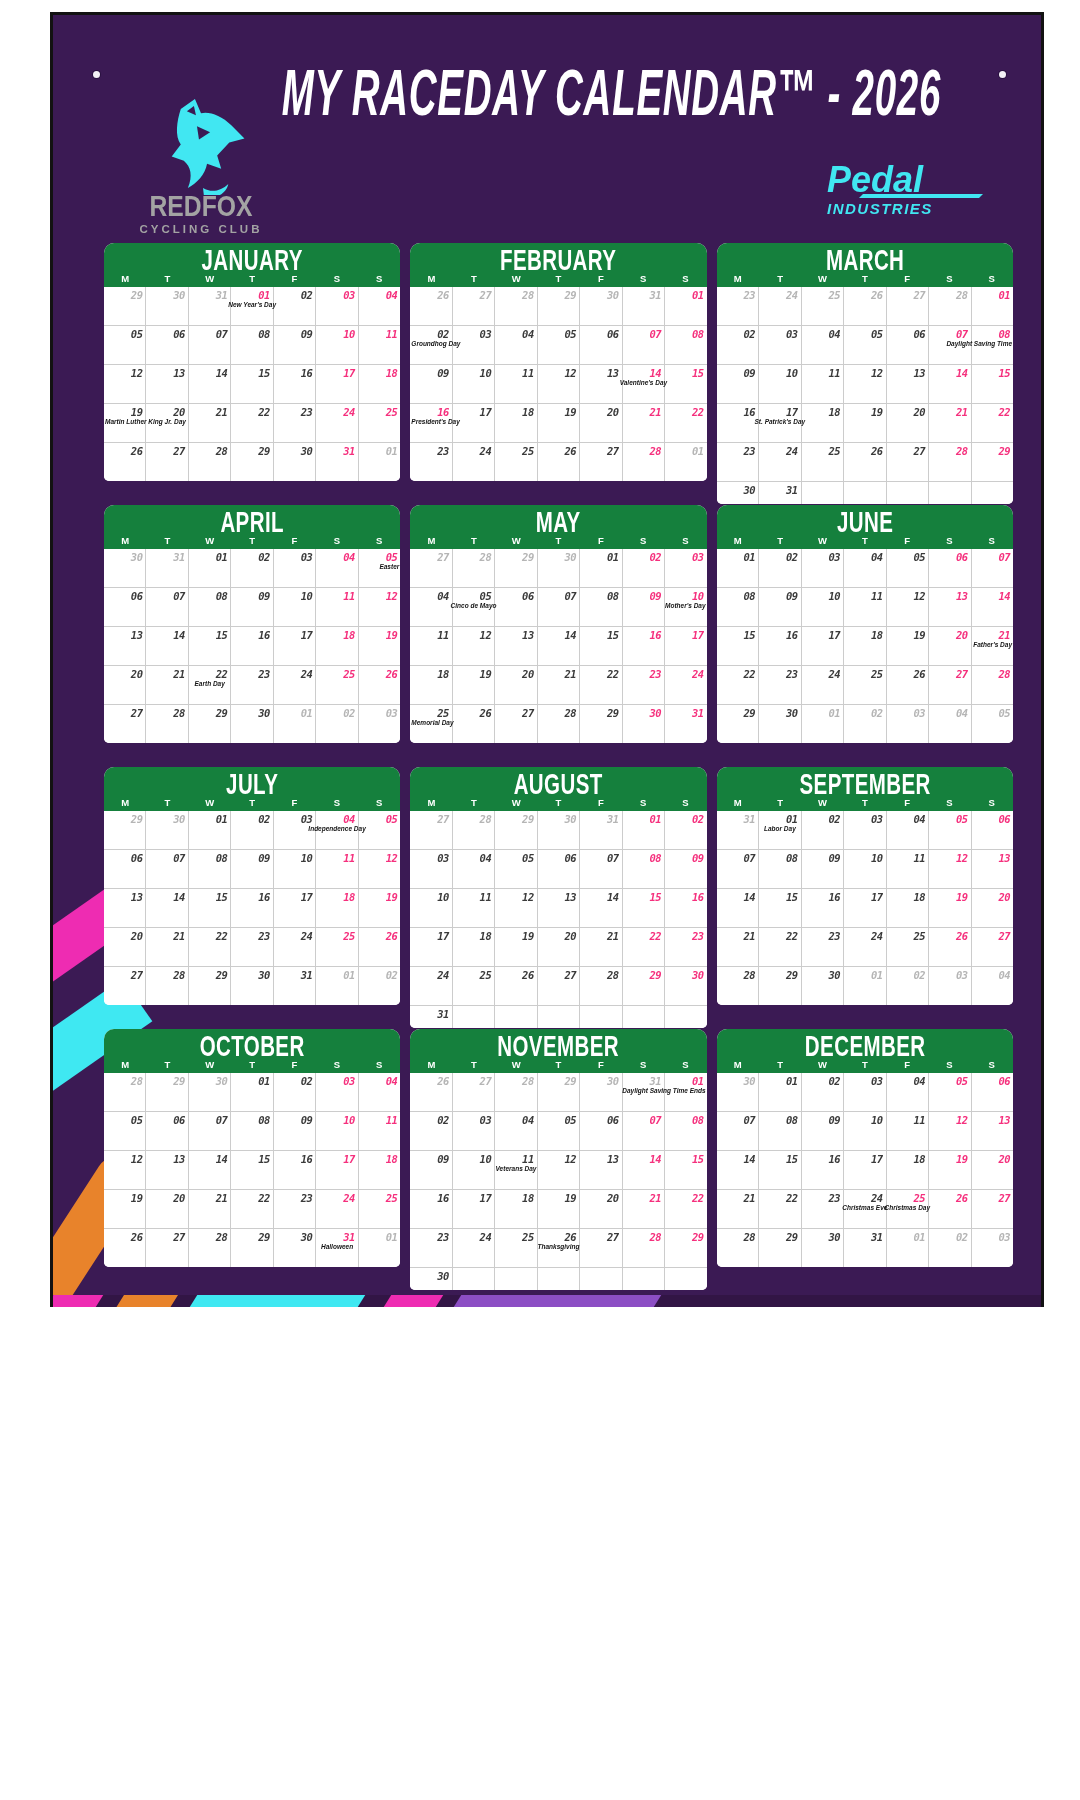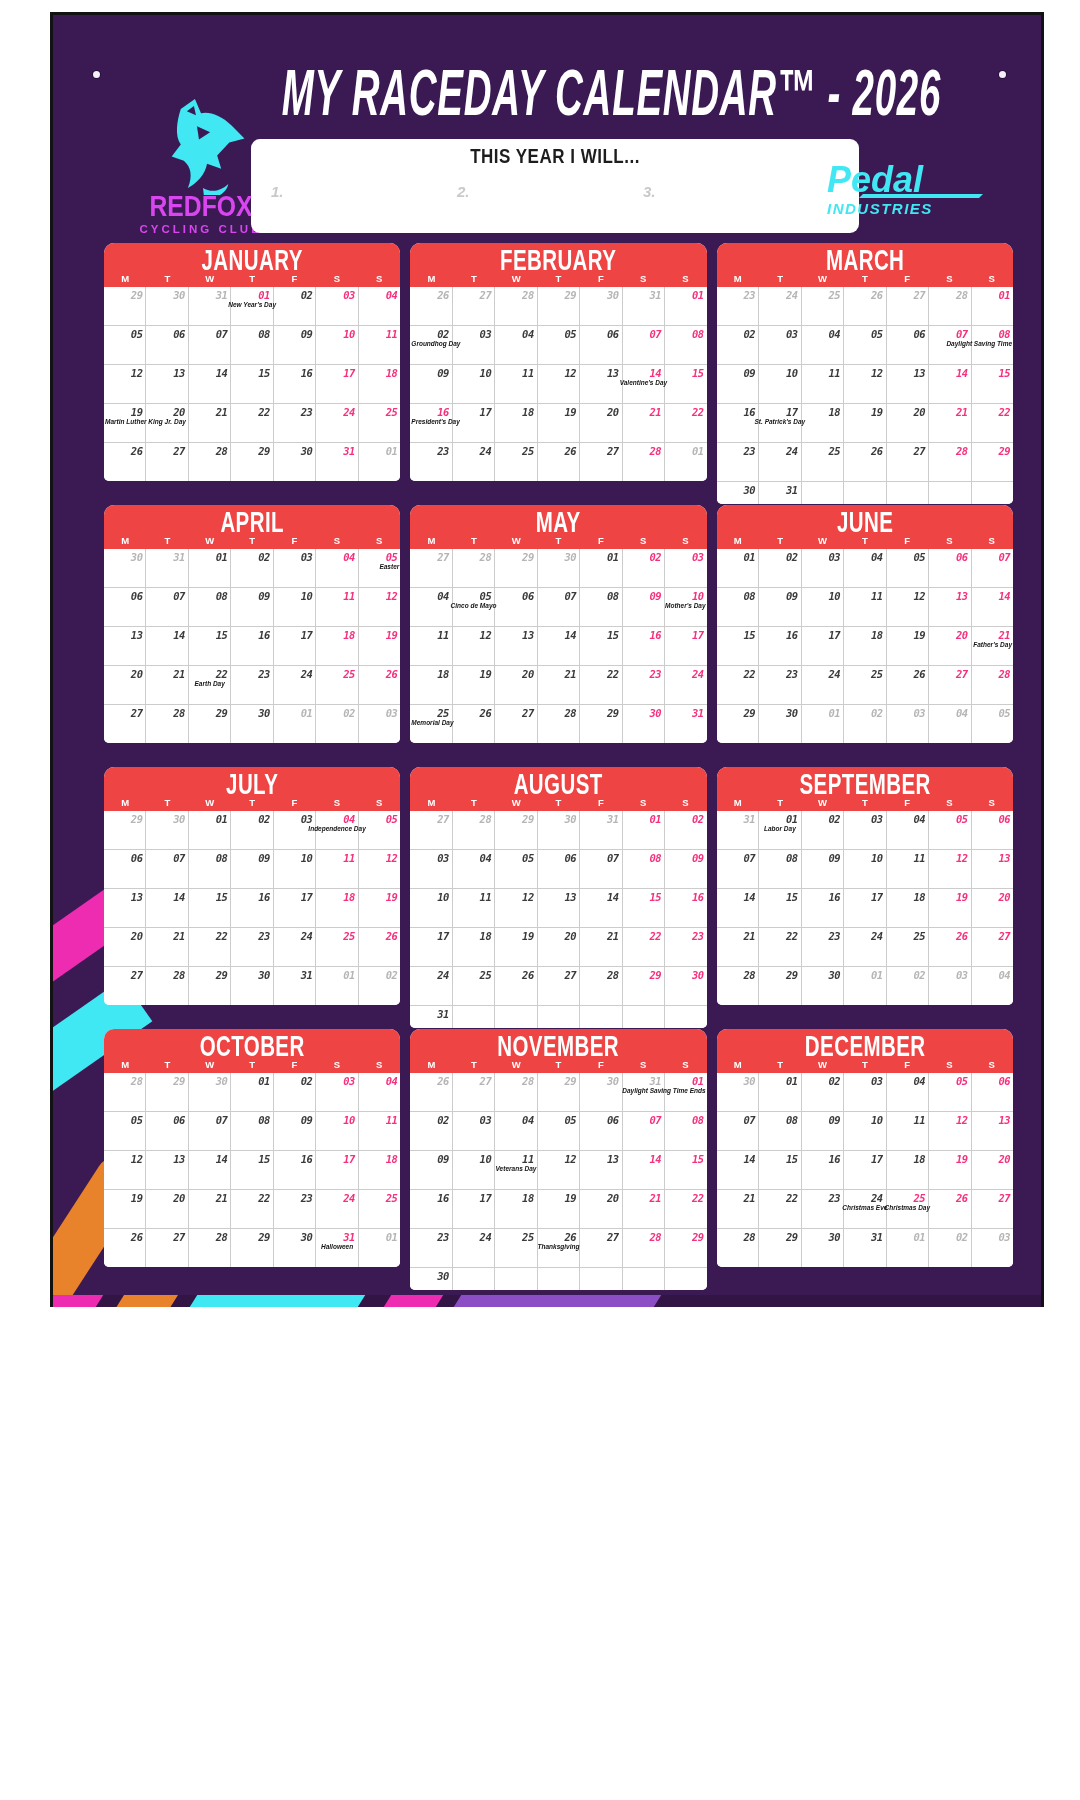--- a/index.html
+++ b/index.html
@@ -8,21 +8,21 @@
   .poster{position:absolute;left:42px;top:12px;width:994px;height:1744px;
           background:#3b1a54;border:3px solid #121212;box-sizing:border-box;overflow:hidden;}
 
   
   .grommet{position:absolute;width:7px;height:7px;border-radius:50%;background:#f4f1f7;box-shadow:0 0 0 1px #2a1140;}
 
   
   .main-title{position:absolute;left:130px;top:40px;width:760px;text-align:center;color:#ffffff;
               font-weight:800;font-style:italic;font-size:52px;letter-spacing:1px;white-space:nowrap;
               transform:scale(0.74,1.25);transform-origin:center top;}
-  .fox-block{position:absolute;left:38px;top:84px;width:220px;text-align:center;color:#d946ef;}
+  .fox-block{position:absolute;left:38px;top:84px;width:220px;text-align:center;color:#a3a3a3;}
   .fox-block svg{display:block;margin:0 auto;}
   .club-name{font-weight:800;font-size:26px;letter-spacing:0px;transform:scale(0.95,1.1);margin-top:-4px;}
   .club-sub{font-weight:700;font-size:11.5px;letter-spacing:3px;margin-top:1px;}
 
   .pledge{position:absolute;left:198px;top:124px;width:608px;height:94px;background:#ffffff;border-radius:9px;}
   .pledge-title{text-align:center;margin-top:8px;color:#1d1d1d;font-weight:800;font-size:17px;
                 letter-spacing:0.5px;transform:scaleY(1.15);}
   .pledge-slots{display:flex;margin-top:16px;padding:0 30px 0 20px;}
   .pledge-slots span{flex:1;color:#c9c9c9;font-weight:700;font-style:italic;font-size:15px;}
 
@@ -31,21 +31,21 @@
                 transform:scaleY(1.05);display:inline-block;}
   .sponsor-swoosh{display:block;margin-left:auto;margin-right:26px;width:120px;height:4px;background:#41e7f2;
                   transform:skewX(-45deg);margin-top:-3px;}
   .sponsor-sub{font-weight:700;font-style:italic;font-size:15px;letter-spacing:1.5px;margin-top:2px;padding-right:4px;}
 
   
   .months{position:absolute;left:51px;top:228px;width:909px;display:grid;
           grid-template-columns:repeat(3,1fr);grid-template-rows:262px 262px 262px auto;
           column-gap:10px;align-items:start;z-index:2;}
   .panel{border-radius:10px 10px 5px 5px;overflow:hidden;background:#ffffff;}
-  .m-head{background:#ef4444;}
+  .m-head{background:#15803d;}
   .m-title{color:#ffffff;text-align:center;font-weight:800;font-size:25px;height:30px;line-height:32px;
            letter-spacing:0.5px;transform:scale(0.82,1.15);transform-origin:center;}
   .m-days{display:flex;padding-bottom:3px;}
   .m-days span{flex:1;text-align:center;color:#ffffff;font-weight:700;font-size:9.5px;}
   .m-grid{background:#ffffff;font-style:italic;}
   .week{display:flex;height:38px;border-top:1px solid #cccccc;}
   .week:first-child{border-top:none;}
   .week.short{height:22px;}
   .cell{flex:1;position:relative;border-left:1px solid #cccccc;}
   .cell:first-child{border-left:none;}
@@ -93,28 +93,20 @@
       <svg width="104" height="96" viewBox="0 0 100 95">
         <path fill="#41e7f2" d="M30 10 L44 0 L50 14 C58 12 70 16 80 26 L93 39 L78 43 L66 56 L70 69 L56 64 C54 75 46 83 37 88 C42 76 40 67 33 61 L21 57 L30 45 C24 37 26 22 30 10 Z"></path>
         <path fill="#3b1a54" d="M46 27 L59 33 L48 40 Z"></path>
         <path fill="#3b1a54" d="M36 12 L43 7 L45 16 Z"></path>
         <path fill="#41e7f2" d="M52 88 C60 93 70 91 77 84 C75 94 63 100 53 97 Z"></path>
       </svg>
       <div class="club-name">REDFOX</div>
       <div class="club-sub">CYCLING CLUB</div>
     </div>
 
-    <div class="pledge">
-      <div class="pledge-title">THIS YEAR I WILL...</div>
-      <div class="pledge-slots">
-        <span>1.</span>
-        <span>2.</span>
-        <span>3.</span>
-      </div>
-    </div>
 
     <div class="sponsor">
       <span class="sponsor-name">Pedal</span>
       <span class="sponsor-swoosh"></span>
       <div class="sponsor-sub">INDUSTRIES</div>
     </div>
 
     <div class="months">
         <section class="panel">
           <div class="m-head">

